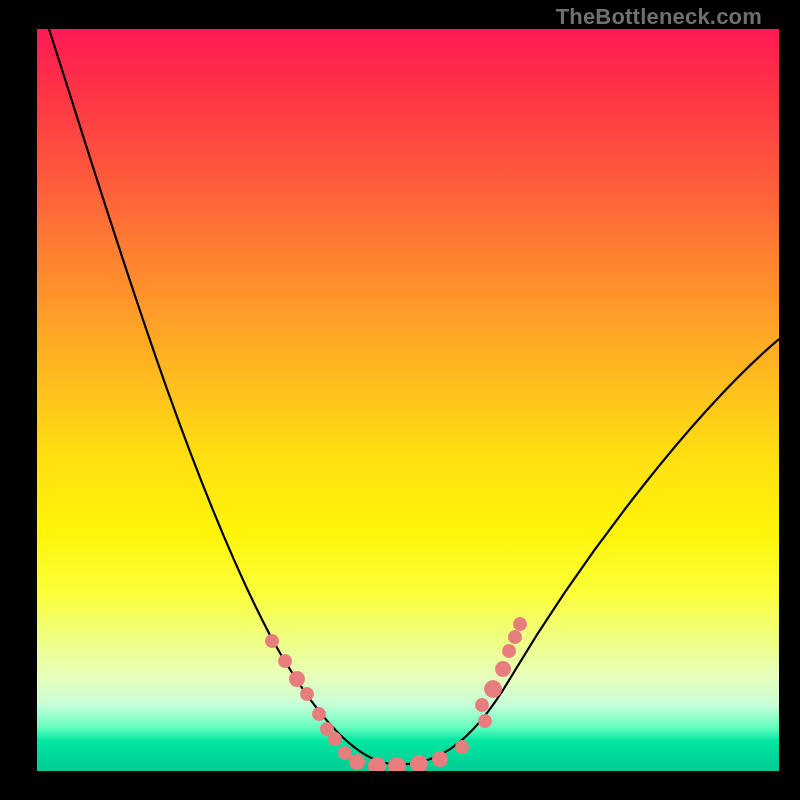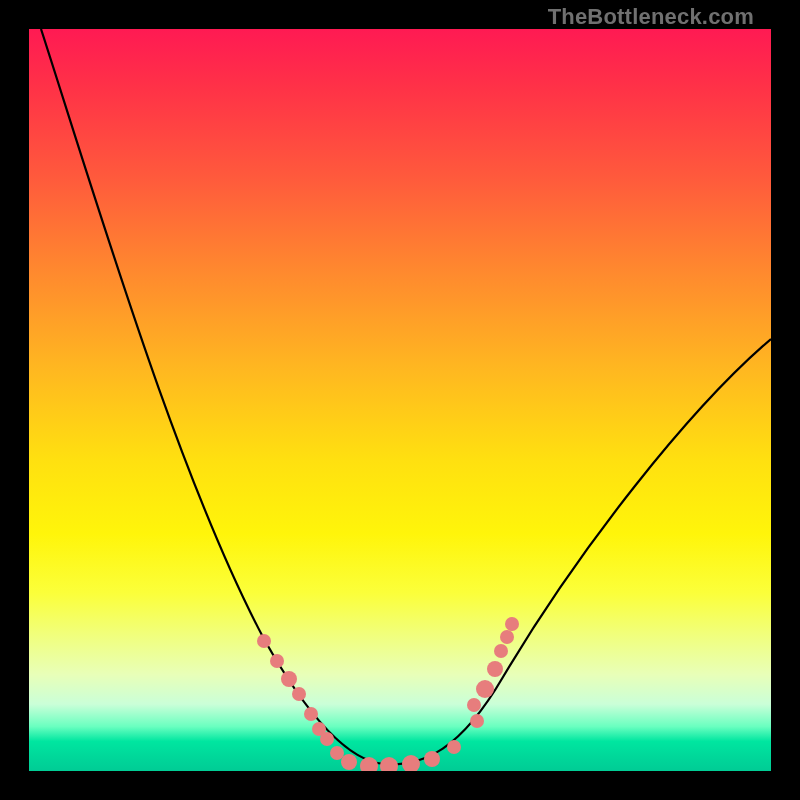--- a/index.html
+++ b/index.html
@@ -7,21 +7,21 @@
     padding: 0;
     width: 800px;
     height: 800px;
     background: #000;
     overflow: hidden;
     font-family: Arial, Helvetica, sans-serif;
   }
   .frame {
     position: absolute;
     top: 0;
-    left: 0;
+    left: 8px;
     width: 764px;
     height: 800px;
     background: #000;
   }
   .plot {
     position: absolute;
     top: 29px;
     left: 29px;
     width: 742px;
     height: 742px;

